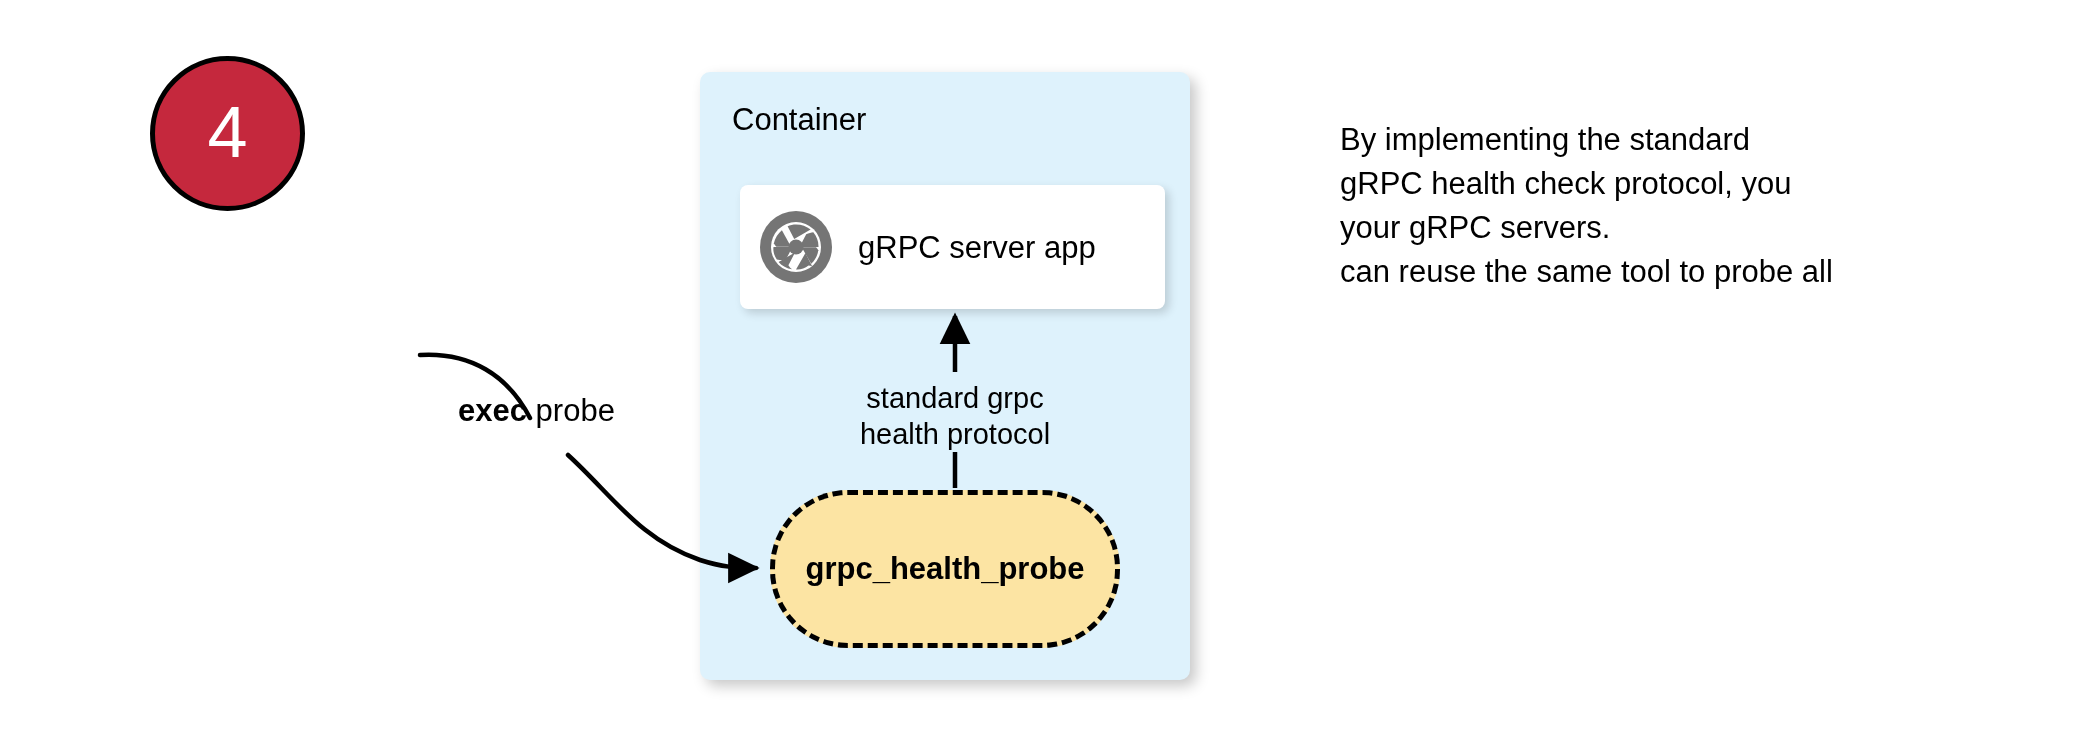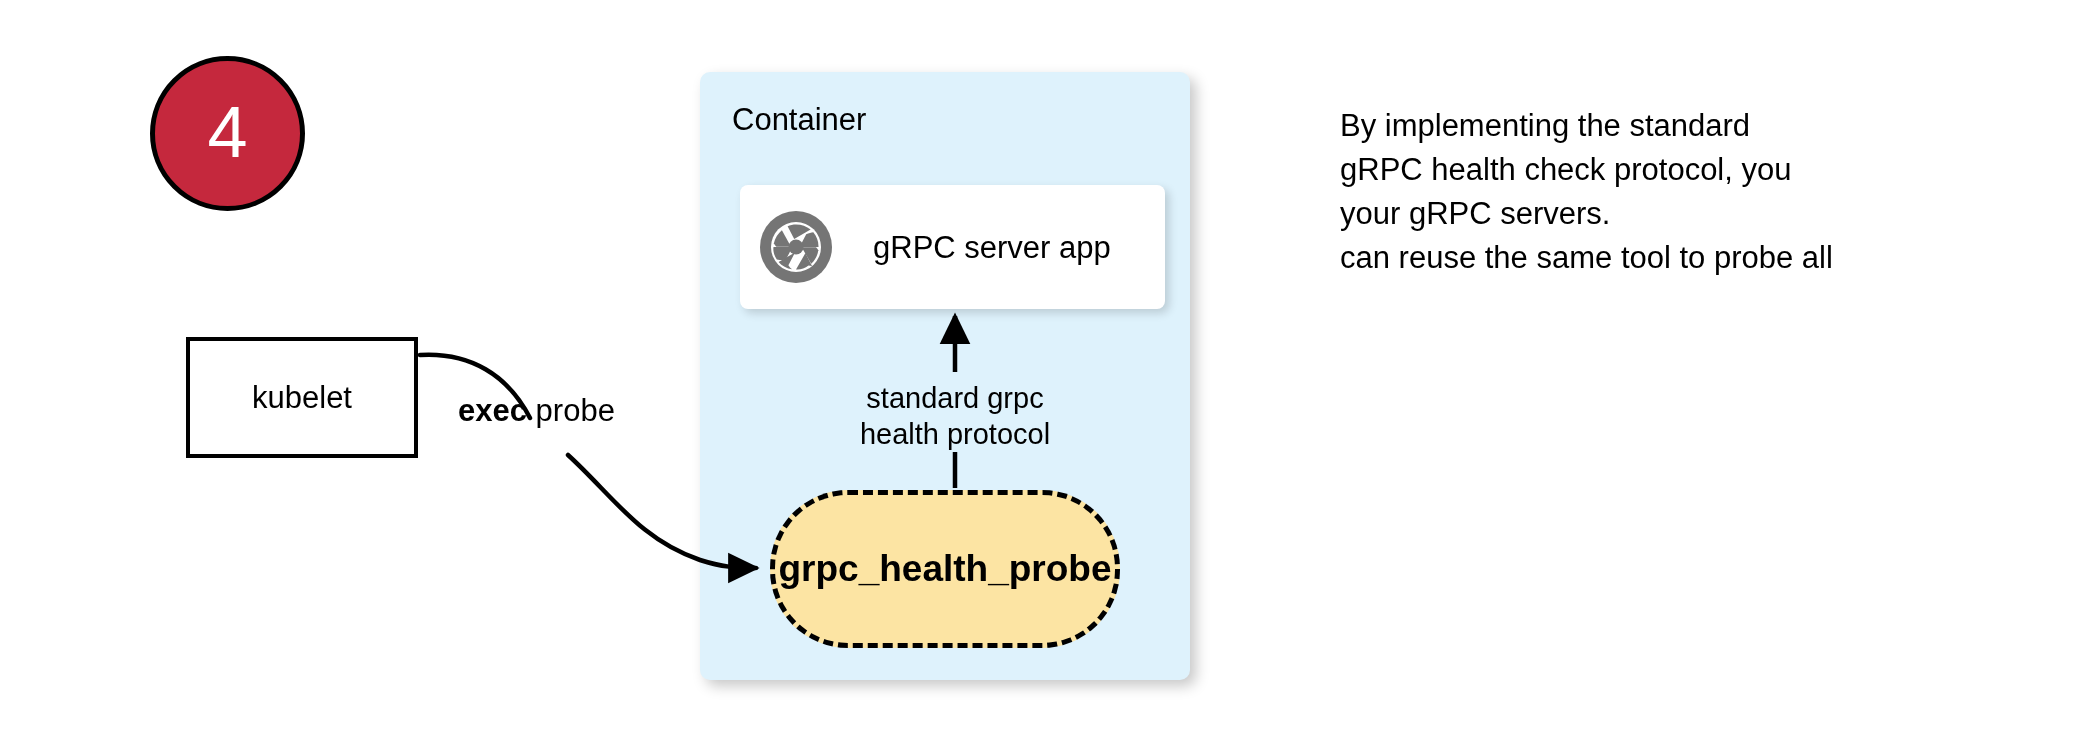--- a/index.html
+++ b/index.html
@@ -101,21 +101,20 @@
     position: absolute;
     left: 740px;
     top: 185px;
     width: 425px;
     height: 124px;
     background: #ffffff;
     border-radius: 8px;
     box-shadow: 4px 4px 10px rgba(0,0,0,0.16);
     display: flex;
     align-items: center;
-    gap: 15px;
   }
   .server-icon {
     margin-left: 20px;
     width: 72px;
     height: 72px;
     flex: 0 0 auto;
     display: block;
   }
   .server-label {
     margin-left: 26px;
@@ -133,21 +132,21 @@
     background: #FCE4A3;
     border: 5px dashed #000000;
     border-radius: 78px;
     box-sizing: border-box;
     display: flex;
     flex-direction: column;
     align-items: center;
     justify-content: center;
   }
   .probe-name {
-    font-size: 37px;
+    font-size: 31px;
     font-weight: bold;
     line-height: 1.18;
   }
   .probe-sub {
     font-size: 31px;
     line-height: 1.18;
   }
 
   
   .protocol-label {
@@ -158,21 +157,21 @@
     text-align: center;
     font-size: 29px;
     line-height: 1.25;
   }
   .protocol-label span { display: block; }
 
   
   .description {
     position: absolute;
     left: 1340px;
-    top: 104px;
+    top: 118px;
     width: 620px;
     font-size: 31px;
     line-height: 1.42;
   }
   .description span { display: block; }
 
   
   #connectors {
     position: absolute;
     left: 0; top: 0;
@@ -183,23 +182,20 @@
 </style>
 </head>
 <body>
 
 <div id="stage">
 
   <div class="step-badge">
     <div class="step-badge-number">4</div>
   </div>
 
-  <div class="kubelet-box">
-    <div class="kubelet-label">kubelet</div>
-  </div>
 
   <div class="exec-probe-label">
     <b class="kw">exec</b><span> probe</span>
   </div>
 
   <div class="container-panel">
     <div class="container-title">Container</div>
   </div>
 
   <div class="server-card">

